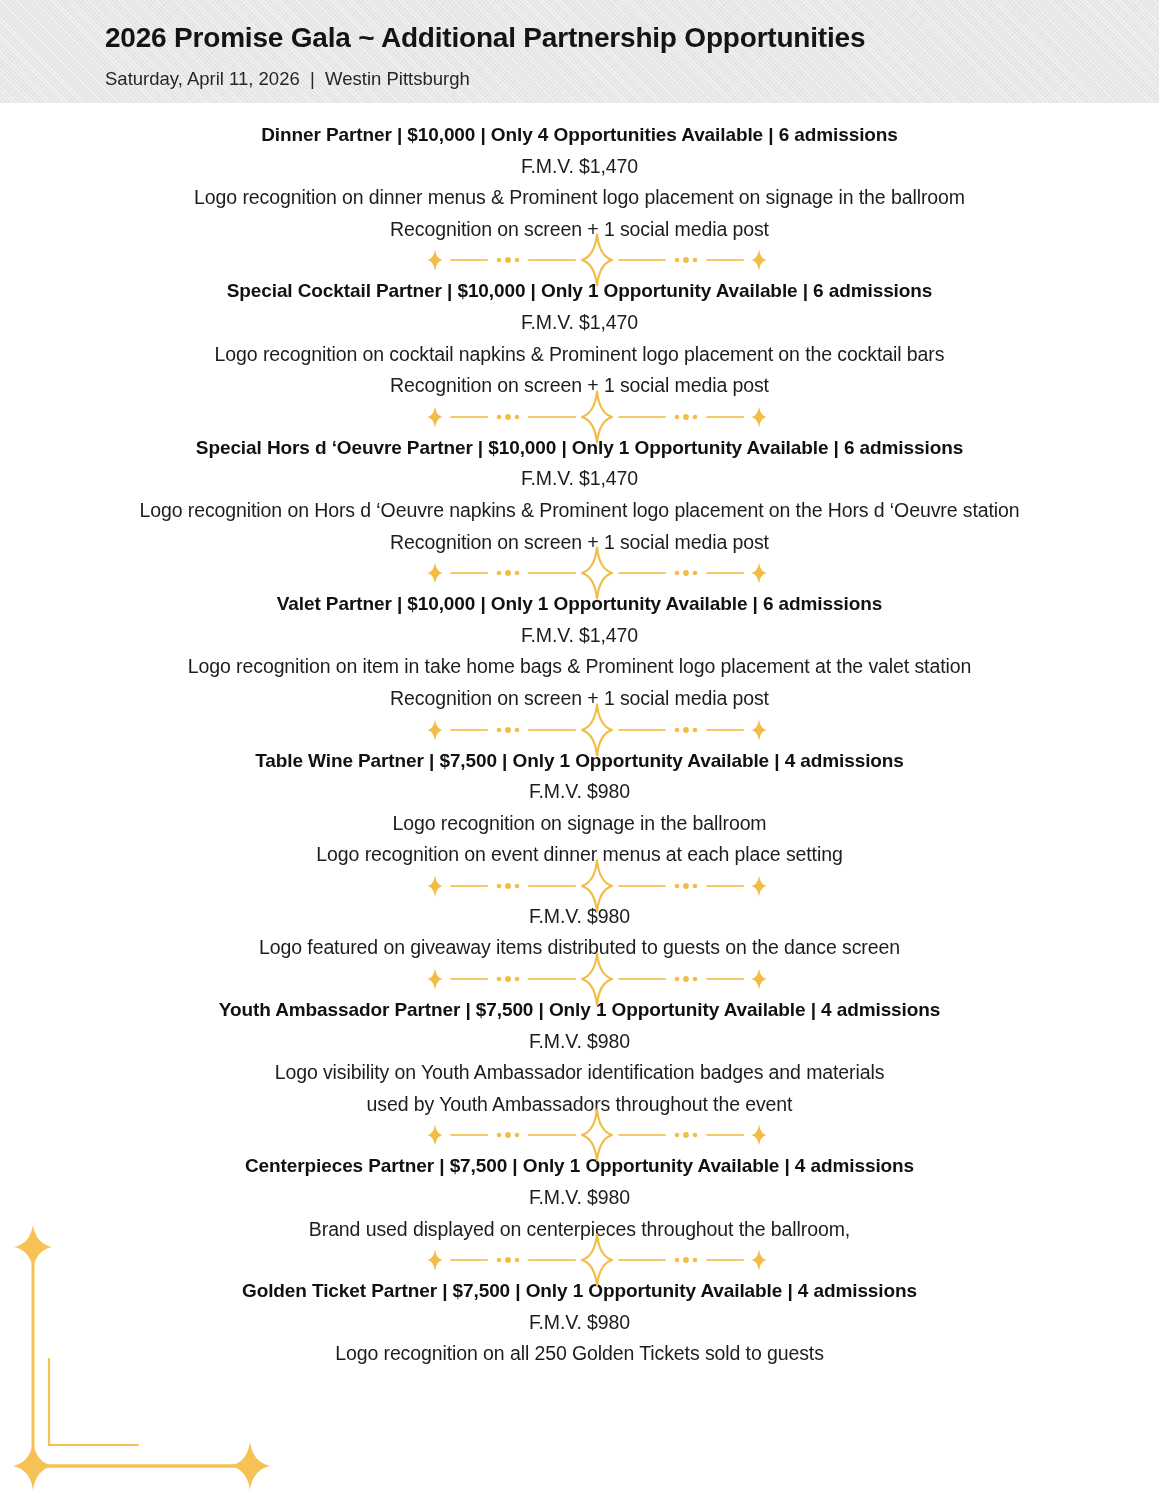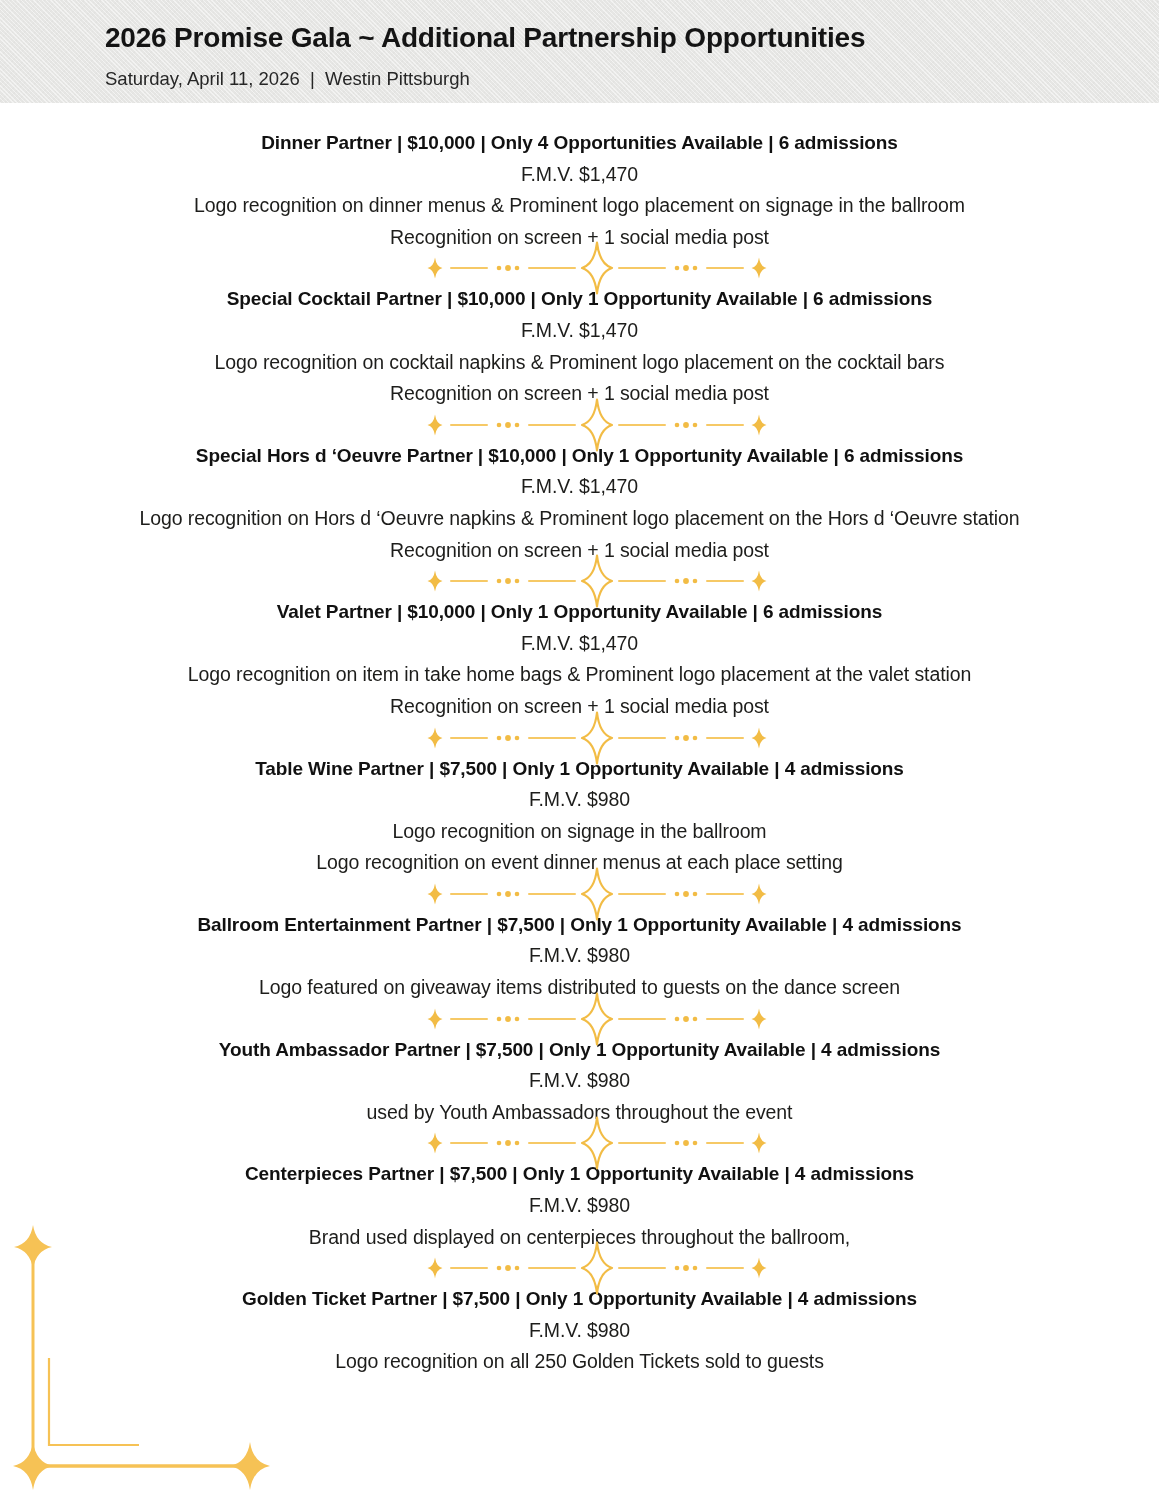--- a/index.html
+++ b/index.html
@@ -31,21 +31,21 @@
   }
   .subtitle {
     margin-top:11px;
     font-size:18.5px;
     line-height:26px;
     color:#262626;
     white-space:pre;
   }
   
   .content {
-    padding-top:24px;
+    padding-top:16px;
     text-align:center;
   }
   .opp { line-height:31.6px; font-size:19.5px; letter-spacing:-0.1px; }
   .opp h2 {
     margin:0;
     font-size:19px;
     font-weight:700;
     line-height:31.6px;
     letter-spacing:-0.1px;
     color:#111111;
@@ -164,34 +164,34 @@
       <p>Logo recognition on event dinner menus at each place setting</p>
     </section>
 
     <div class="divider">
         <svg viewBox="0 0 345 54">
           <use href="#div-orn"></use>
         </svg>
       </div>
 
     <section class="opp">
-      <h2>Ballroom Entertainment Partner | $7,500 | Only 1 Opportunity Available | 4 admissions</h2>
       <div class="fmv">F.M.V. $980</div>
       <p>Logo featured on giveaway items distributed to guests on the dance screen</p>
     </section>
 
     <div class="divider">
         <svg viewBox="0 0 345 54">
           <use href="#div-orn"></use>
         </svg>
       </div>
 
     <section class="opp">
       <h2>Youth Ambassador Partner | $7,500 | Only 1 Opportunity Available | 4 admissions</h2>
       <div class="fmv">F.M.V. $980</div>
+      <p>Logo visibility on Youth Ambassador identification badges and materials</p>
       <p>used by Youth Ambassadors throughout the event</p>
     </section>
 
     <div class="divider">
         <svg viewBox="0 0 345 54">
           <use href="#div-orn"></use>
         </svg>
       </div>
 
     <section class="opp">

